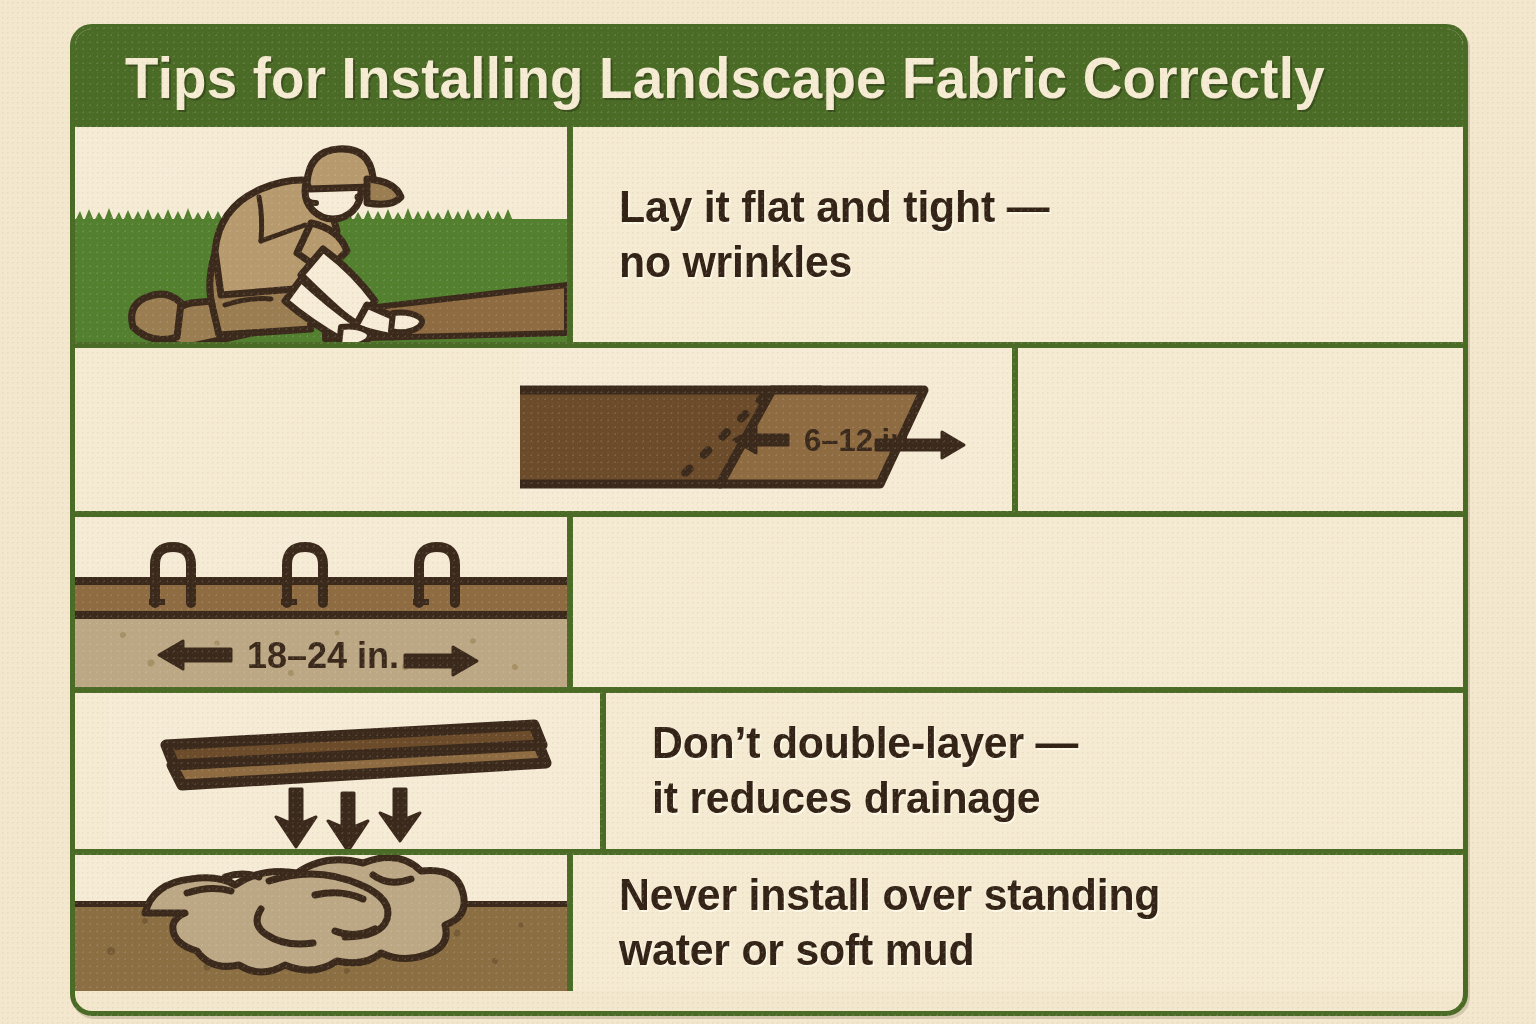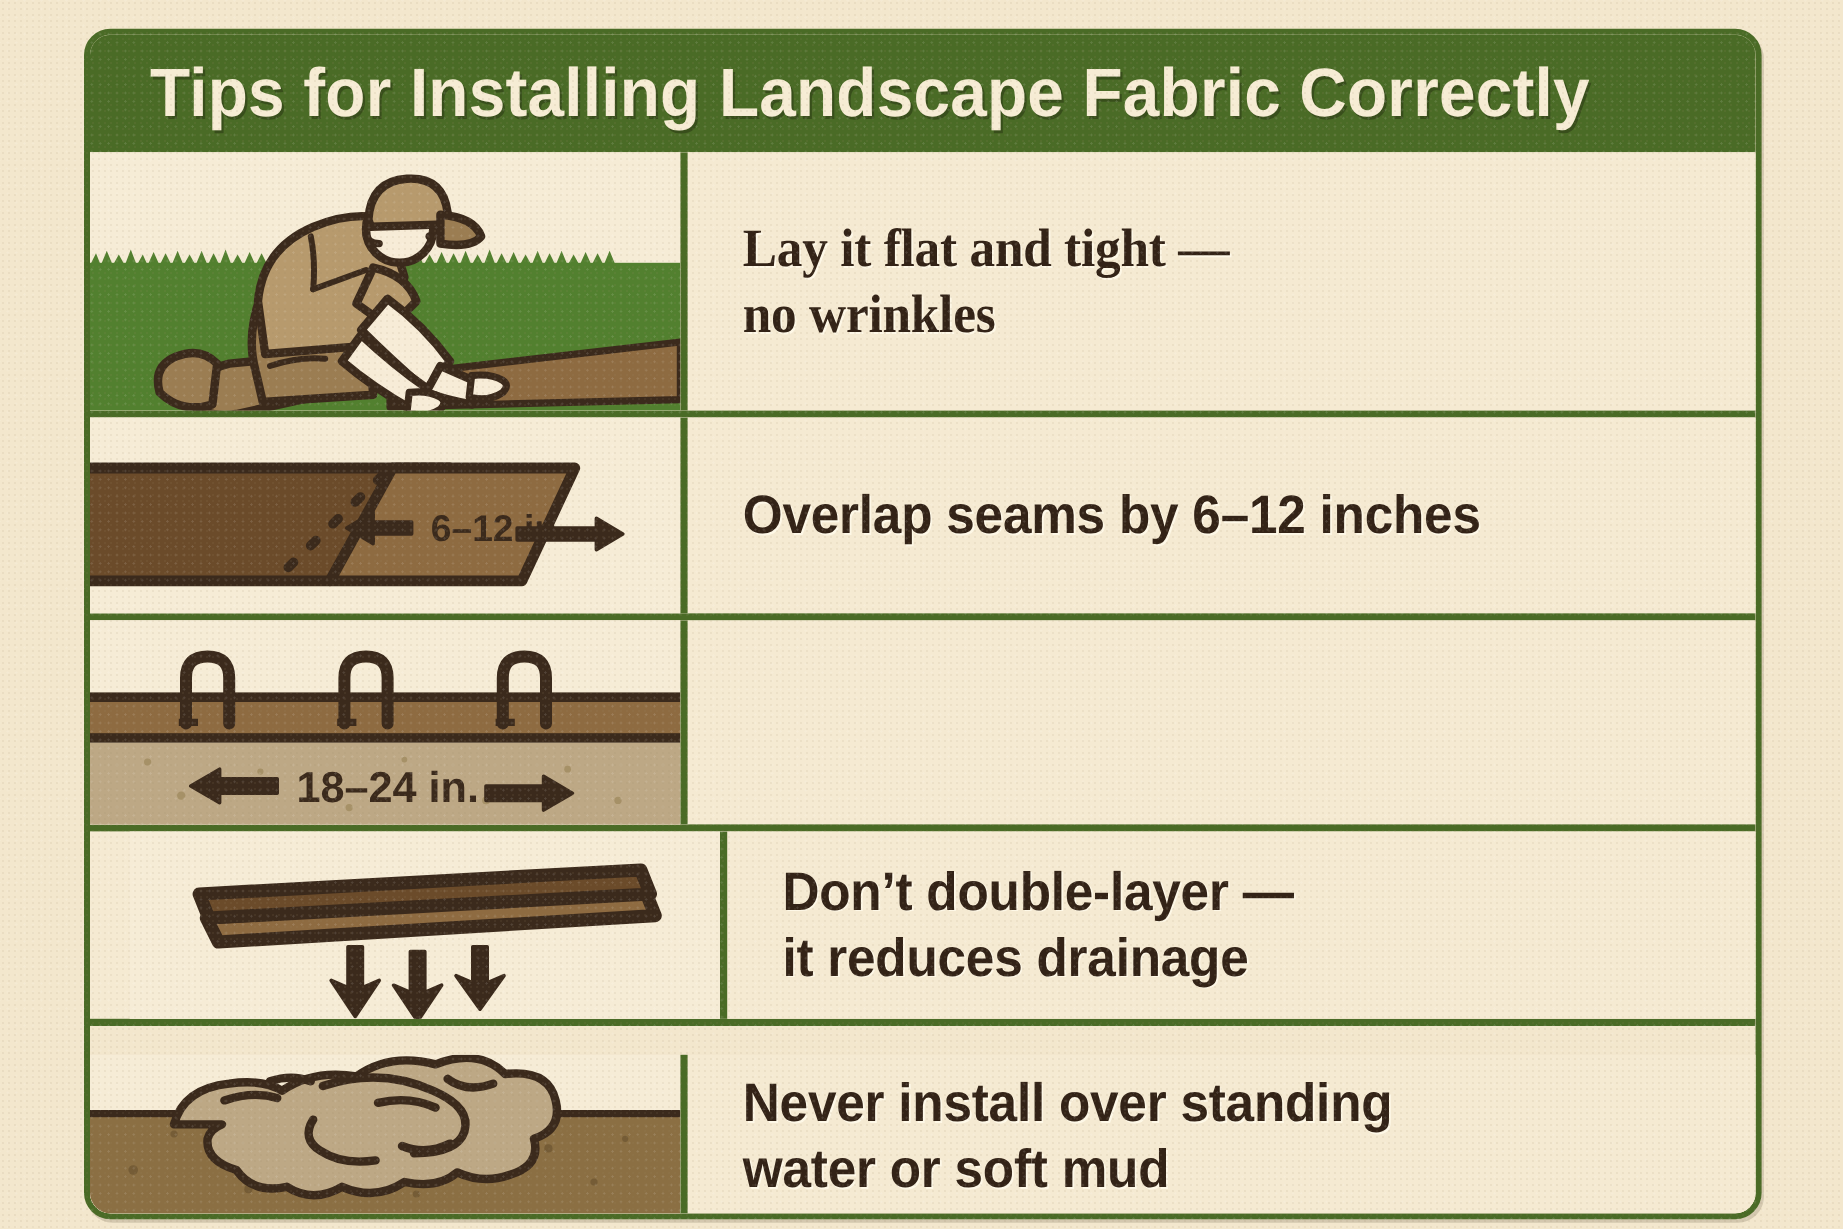--- a/index.html
+++ b/index.html
@@ -75,25 +75,25 @@
   }
   .row {
     display: flex;
     position: relative;
     box-sizing: border-box;
     border-bottom: 6px solid #4a6b26;
     background: #f5ead2;
   }
   .row:last-child { border-bottom: none; }
 
-  .row-1 { height: 221px; font-family: Liberation Serif, serif; }
+  .row-1 { height: 221px; }
   .row-2 { height: 169px; justify-content: center; }
   .row-3 { height: 176px; }
   .row-4 { height: 162px; padding-left: 33px; }
-  .row-5 { height: 136px; margin-top: 24px; }
+  .row-5 { height: 136px; }
 
   .cell-icon {
     width: 492px;
     flex: 0 0 492px;
     position: relative;
     overflow: hidden;
     border-right: 6px solid #4a6b26;
     background: #f6ecd6;
   }
   .cell-text {
@@ -213,25 +213,20 @@
 
           <path d="M244 48 L160 130" fill="none" stroke="#3b2a1c" stroke-width="8" stroke-linecap="round" stroke-dasharray="6 20"></path>
 
           <path d="M214 92 l22 -13 v8 h32 v10 h-32 v8 z" fill="#3b2a1c" stroke="#3b2a1c" stroke-width="3" stroke-linejoin="round"></path>
 
           <path d="M356 92 h66 v-8 l22 13 -22 13 v-8 h-66 z" fill="#3b2a1c" stroke="#3b2a1c" stroke-width="3" stroke-linejoin="round"></path>
 
           <text class="dim-label" x="284" y="103">6–12 in.</text>
         </svg>
       </div>
-      <div class="cell-text">
-        <div class="tip-text">
-          <span>Overlap seams by 6–12 inches</span>
-        </div>
-      </div>
     </div>
 
     <div class="row row-3">
       <div class="cell-icon">
         <svg class="ill" viewBox="0 0 492 176" preserveAspectRatio="none">
           <rect x="0" y="0" width="492" height="176" fill="#f6ecd6"></rect>
 
           <rect x="0" y="62" width="492" height="36" class="tex-fab2"></rect>
           <rect x="0" y="60" width="492" height="8" fill="#3b2a1c"></rect>
           <rect x="0" y="94" width="492" height="8" fill="#3b2a1c"></rect>

